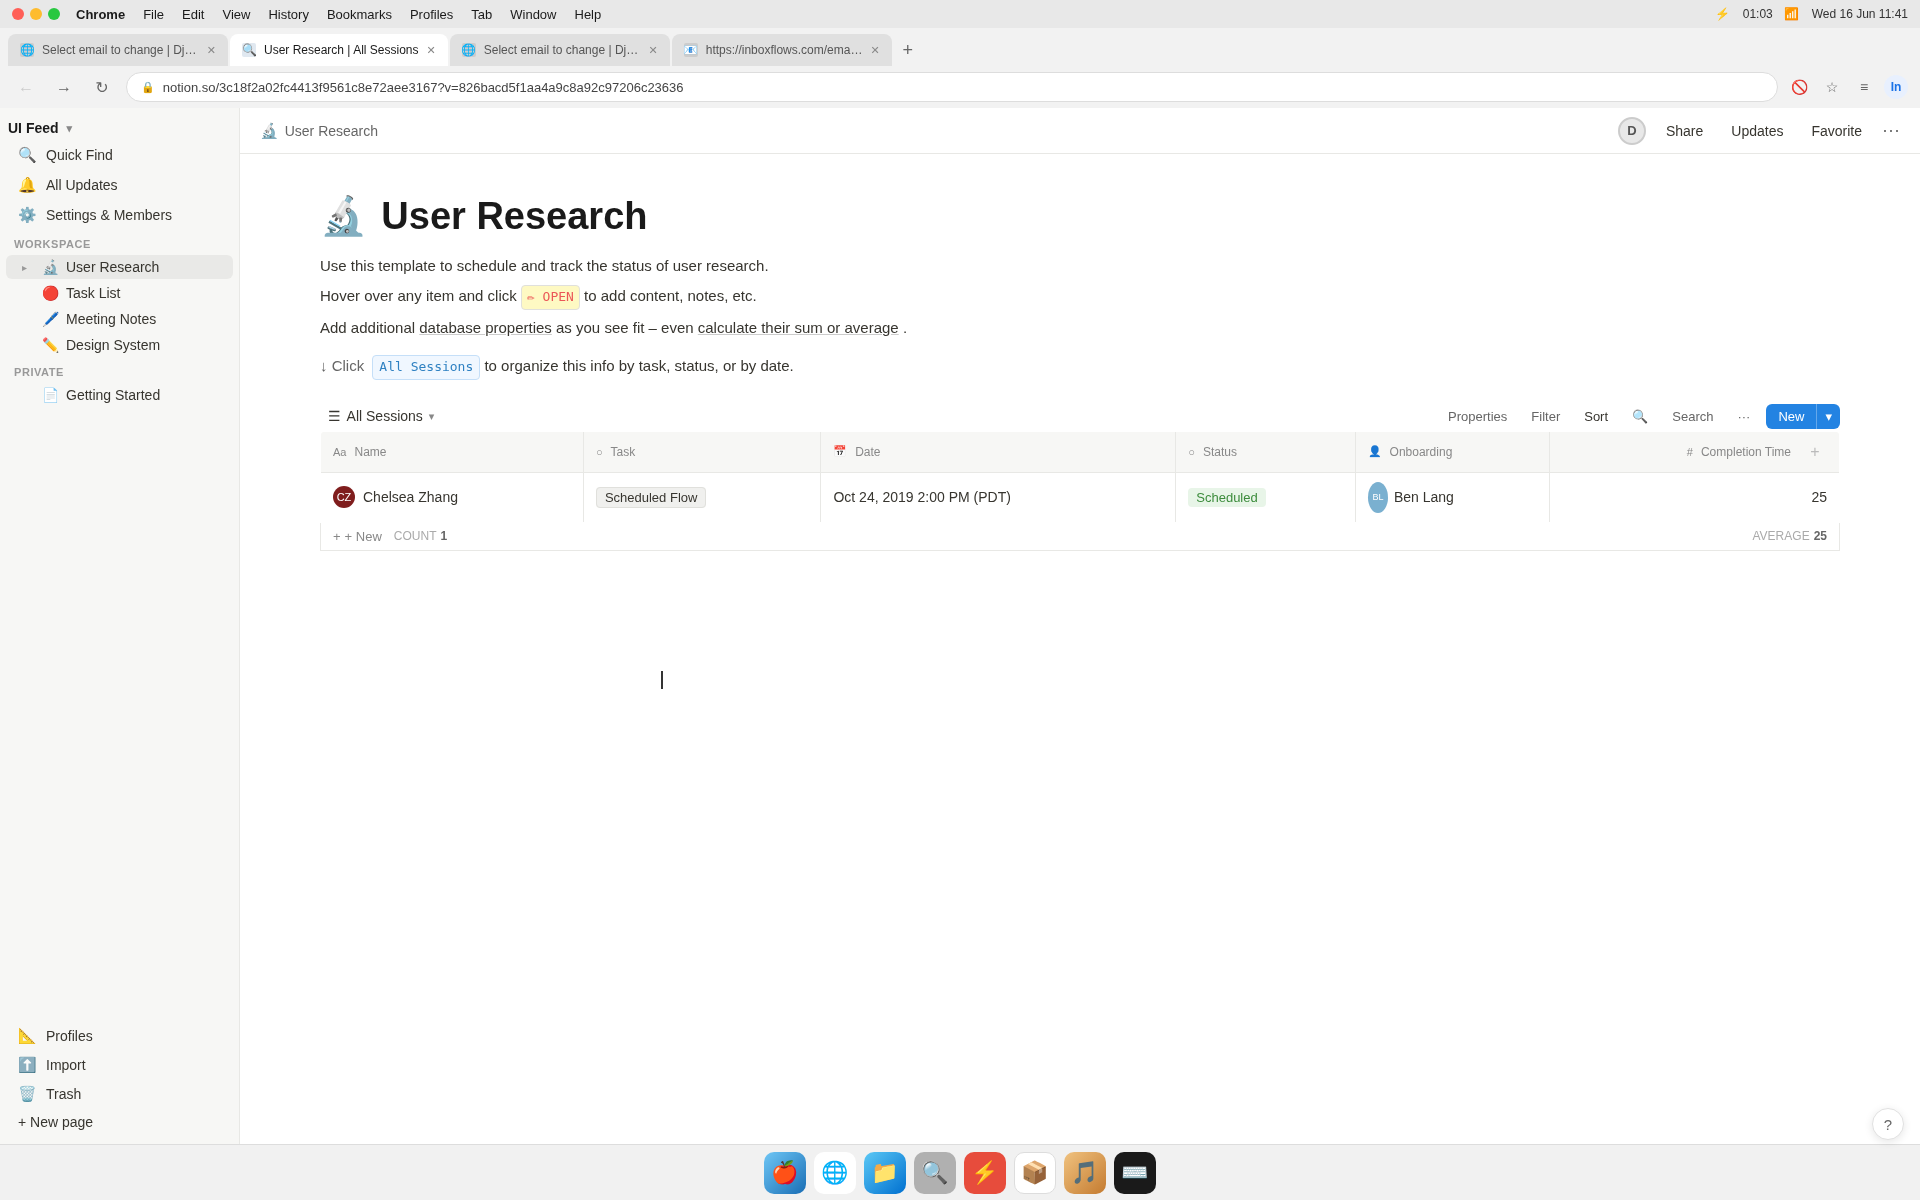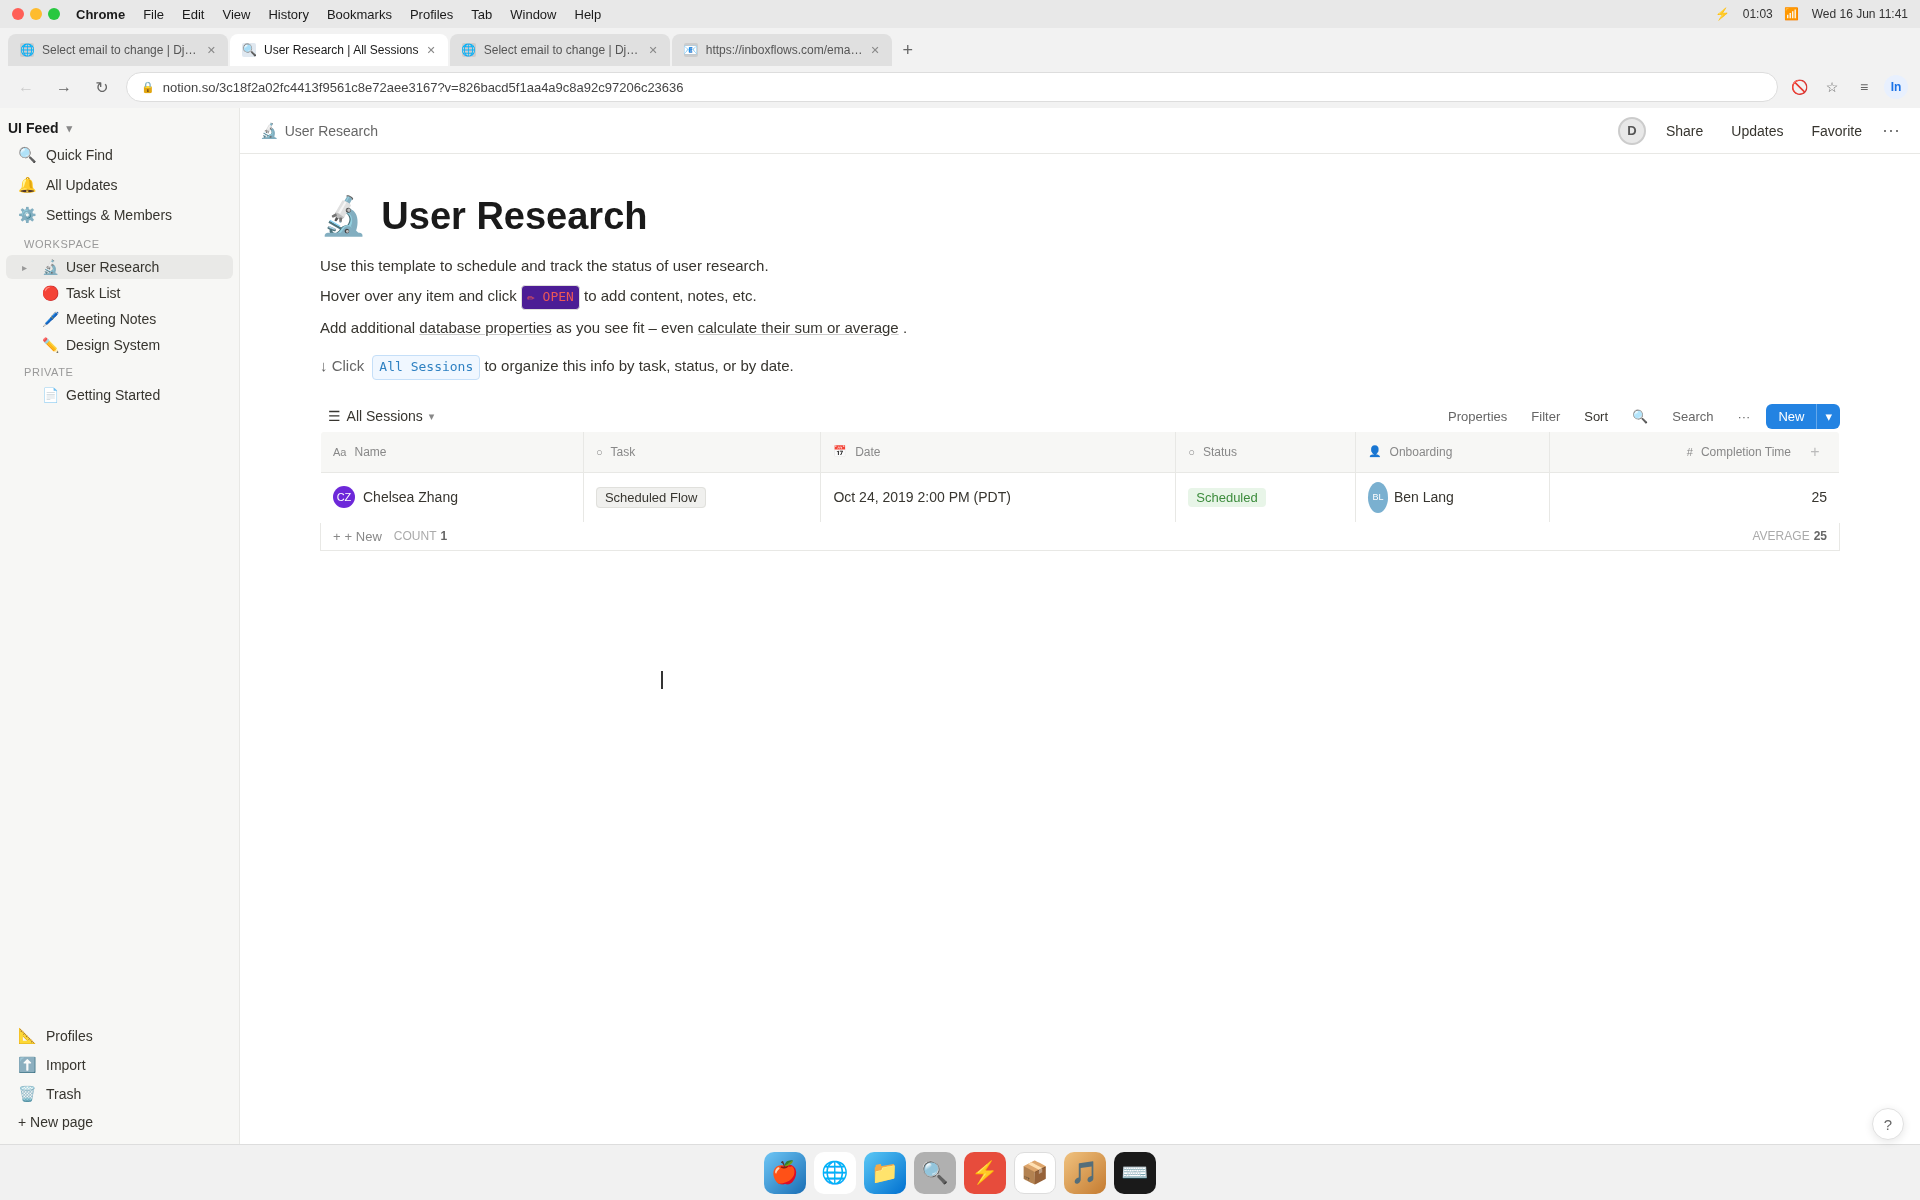--- a/index.html
+++ b/index.html
@@ -130,24 +130,24 @@
       border-radius: 6px;
       margin: 1px 6px;
       cursor: pointer;
       font-size: 14px;
       color: #37352f;
     }
     .sidebar-nav-item .nav-icon { font-size: 15px; width: 20px; text-align: center; flex-shrink: 0; }
 
     .sidebar-section-label {
       font-size: 11px;
-      font-weight: 400;
+      font-weight: 700;
       color: #999;
       letter-spacing: 0.05em;
-      padding: 8px 24px 4px;
+      padding: 8px 14px 4px;
       text-transform: uppercase;
     }
 
     .sidebar-tree-item {
       display: flex;
       align-items: center;
       gap: 6px;
       padding: 4px 8px 4px 16px;
       border-radius: 6px;
       margin: 1px 6px;
@@ -240,21 +240,21 @@
       line-height: 1.6;
     }
     .page-desc a, .inline-link {
       color: #37352f;
       text-decoration: underline;
       text-decoration-color: #ccc;
       cursor: pointer;
     }
     .inline-badge {
       display: inline-block;
-      background: #4c1d95;
+      background: #fef9c3;
       border: 1px solid #e0e0dc;
       border-radius: 4px;
       padding: 1px 5px;
       font-size: 13px;
       font-family: monospace;
       color: #eb5757;
       cursor: pointer;
     }
     .inline-badge-blue {
       display: inline-block;
@@ -340,21 +340,21 @@
       font-size: 14px;
       color: #37352f;
       border-bottom: 1px solid #e8e8e5;
       border-right: 1px solid #e8e8e5;
       vertical-align: middle;
     }
     .db-table td:last-child { border-right: none; }
     .db-table tr:last-child td { border-bottom: none; }
 
     .col-name { display: flex; align-items: center; gap: 8px; }
-    .name-avatar { width: 22px; height: 22px; border-radius: 50%; background: #6d28d9; overflow: hidden; flex-shrink: 0; display: flex; align-items: center; justify-content: center; font-size: 11px; color: #fff; }
+    .name-avatar { width: 22px; height: 22px; border-radius: 50%; background: #7f1d1d; overflow: hidden; flex-shrink: 0; display: flex; align-items: center; justify-content: center; font-size: 11px; color: #fff; }
     .task-badge {
       background: #f0f0ee;
       border: 1px solid #e0e0dc;
       border-radius: 4px;
       padding: 2px 8px;
       font-size: 13px;
       color: #37352f;
     }
     .status-badge {
       background: #e8f5e8;

